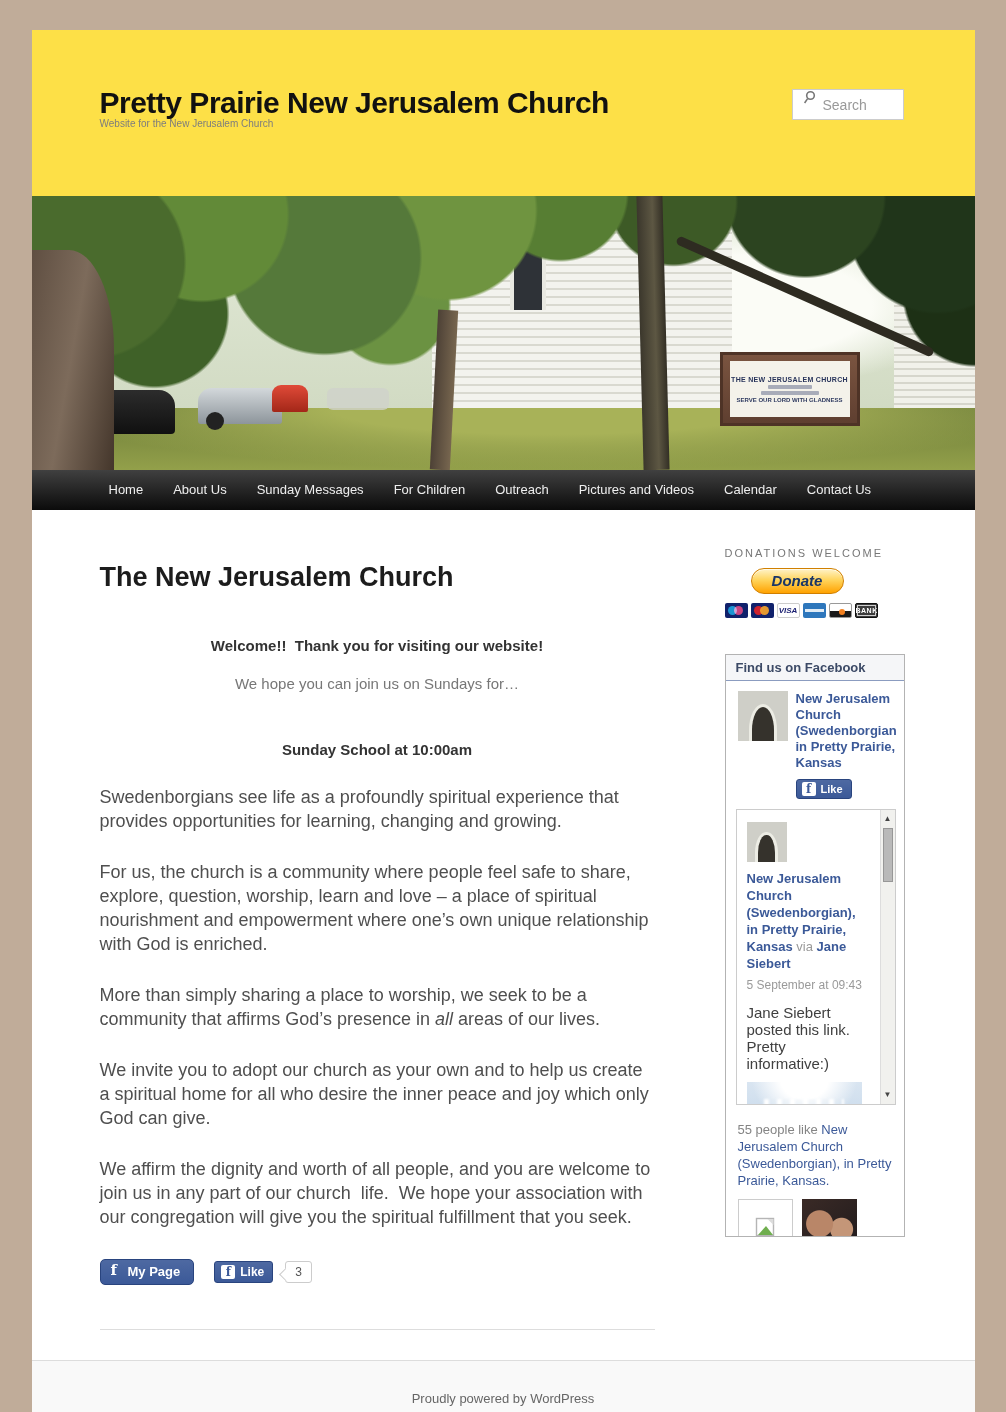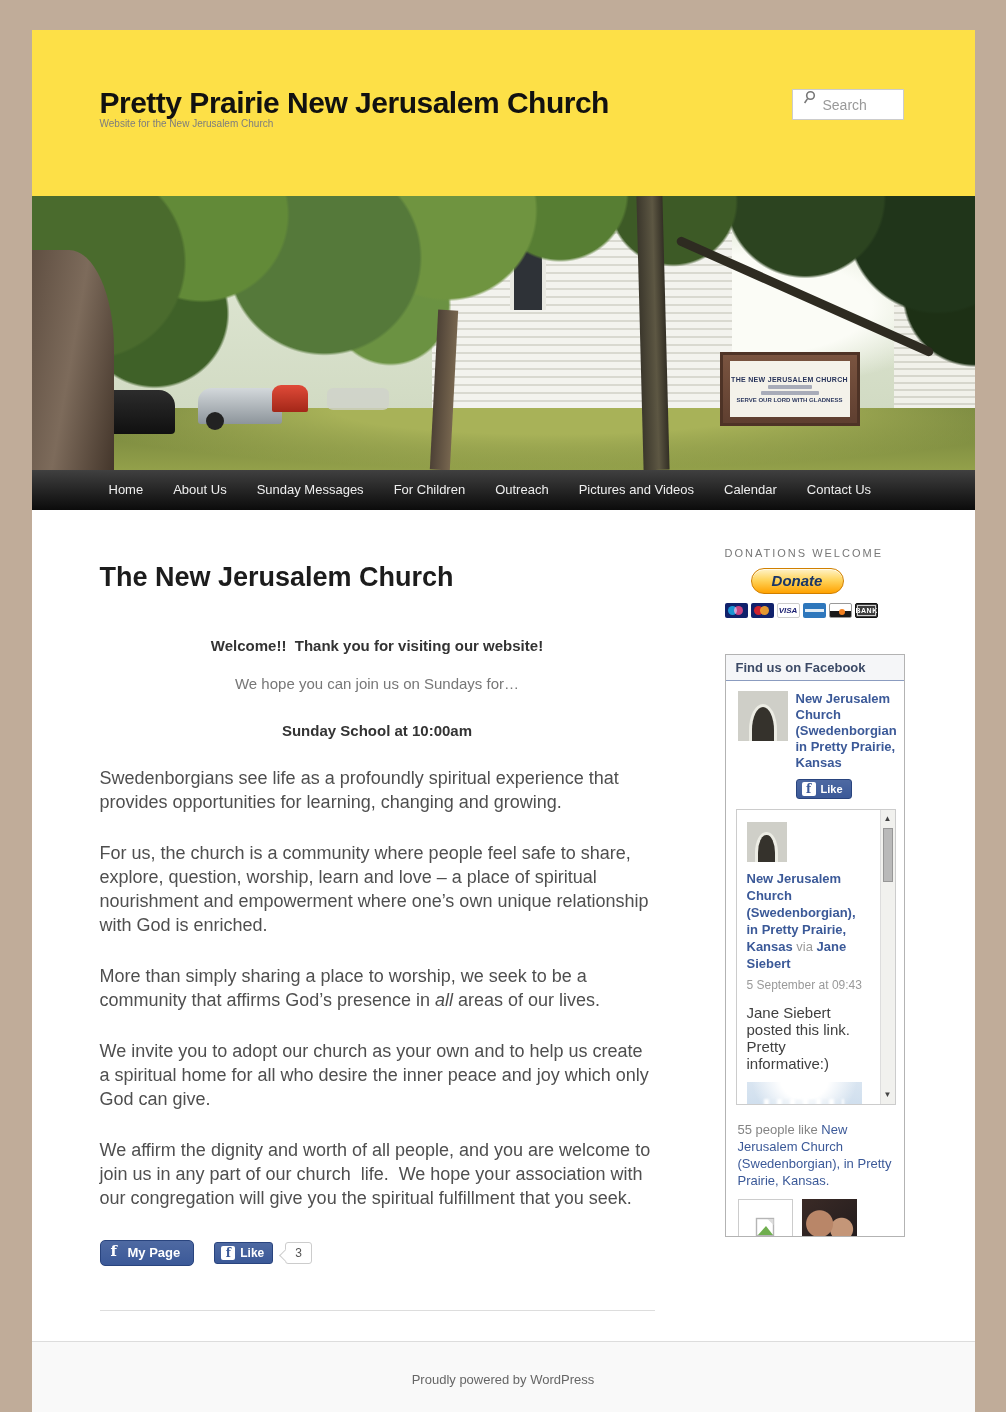--- a/index.html
+++ b/index.html
@@ -62,21 +62,21 @@
 
   
   .main { display:flex; align-items:flex-start; background:#fff; padding-bottom:30px; }
   .content { width:555px; margin-left:68px; }
   .entry-title { margin-top:52px; font-size:27px; font-weight:bold; color:#1c1c1c; }
   .c-center { text-align:center; font-size:15px; }
   .c-bold { font-weight:bold; color:#333; }
   .c-gray { color:#777; }
   .welcome { margin-top:44px; }
   .join { margin-top:21px; }
-  .sched1 { margin-top:30px; }
+  .sched1 { margin-top:49px; }
   .sched2 { margin-top:33px; }
   .content p.body-p { margin-top:27px; font-size:18px; line-height:24px; color:#4f4f4f; }
   .fb-actions { margin-top:30px; display:flex; align-items:center; }
   .btn-mypage { position:relative; display:inline-flex; align-items:center; background:linear-gradient(#4e69a2,#3b5998); border:1px solid #29447e; border-radius:5px; color:#fff; font-size:13px; font-weight:bold; padding:4px 13px 5px 27px; cursor:pointer; }
   .btn-mypage .f-letter { position:absolute; left:10px; top:1px; font-family:"DejaVu Serif", serif; font-size:15px; font-weight:bold; }
   .btn-like { display:inline-flex; align-items:center; margin-left:20px; background:linear-gradient(#4e69a2,#3b5998); border:1px solid #29447e; border-radius:3px; color:#fff; font-size:12px; font-weight:bold; padding:3px 8px 3px 6px; cursor:pointer; }
   .f-square { display:inline-block; width:14px; height:14px; background:#fff; color:#3b5998; font-family:"DejaVu Serif", serif; font-weight:bold; font-size:12px; line-height:14px; text-align:center; border-radius:2px; margin-right:5px; }
   .like-count { position:relative; margin-left:12px; background:#fff; border:1px solid #ccc; border-radius:3px; font-size:12px; color:#555; padding:3px 9px; }
   .like-count::before { content:""; position:absolute; left:-5px; top:8px; width:8px; height:8px; background:#fff; border-left:1px solid #ccc; border-bottom:1px solid #ccc; transform:rotate(45deg); }
   .content hr { border:none; border-top:1px solid #ddd; margin-top:44px; }

